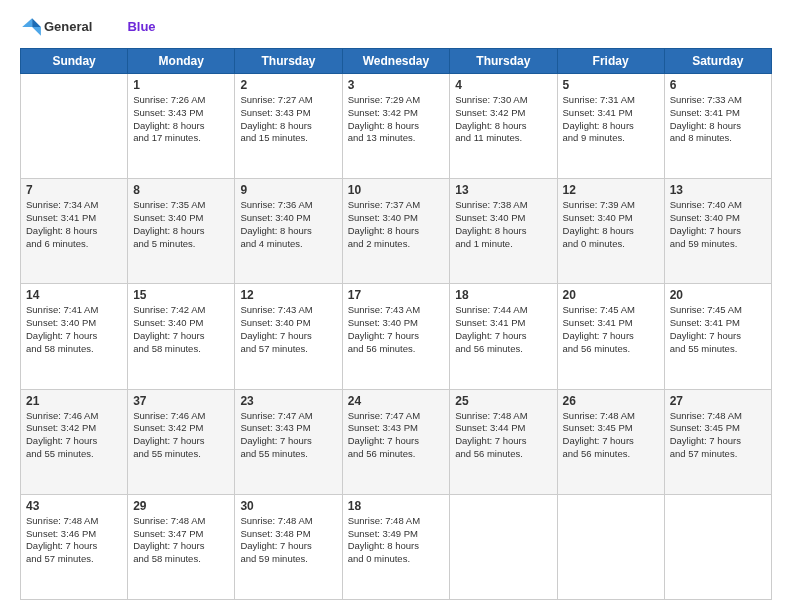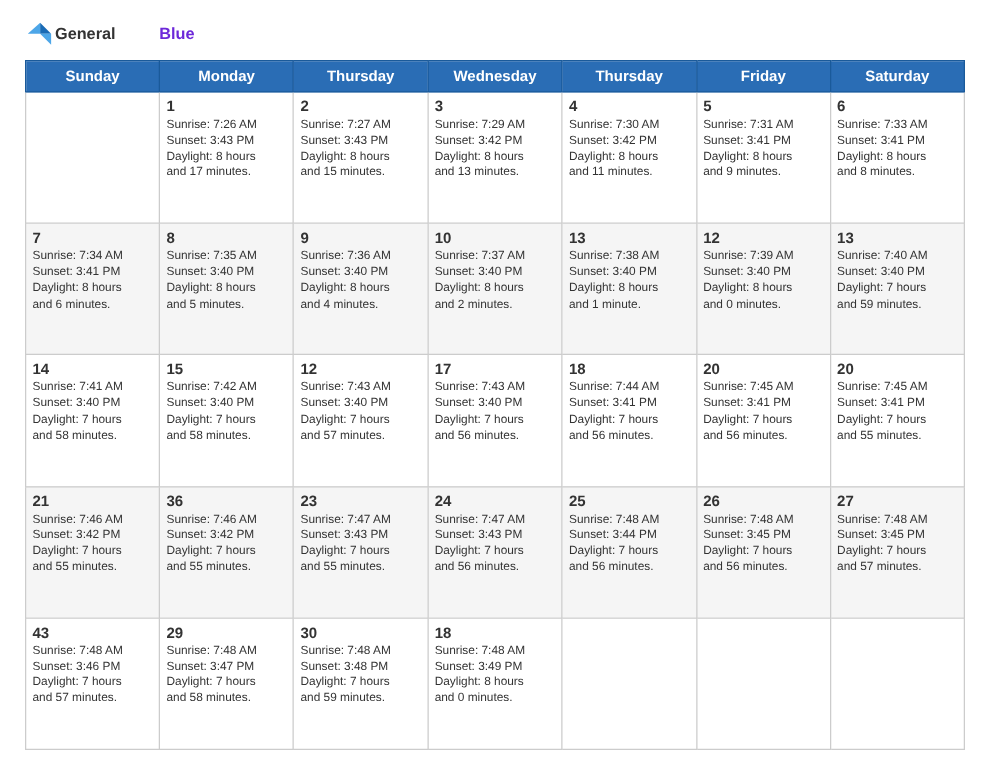--- a/index.html
+++ b/index.html
@@ -216,21 +216,21 @@
             <span class="day-num">20</span>
             <div class="day-info">Sunrise: 7:45 AM<br>Sunset: 3:41 PM<br>Daylight: 7 hours<br>and 55 minutes.</div>
           </td>
         </tr>
         <tr>
           <td>
             <span class="day-num">21</span>
             <div class="day-info">Sunrise: 7:46 AM<br>Sunset: 3:42 PM<br>Daylight: 7 hours<br>and 55 minutes.</div>
           </td>
           <td>
-            <span class="day-num">36</span>
+            <span class="day-num">37</span>
             <div class="day-info">Sunrise: 7:46 AM<br>Sunset: 3:42 PM<br>Daylight: 7 hours<br>and 55 minutes.</div>
           </td>
           <td>
             <span class="day-num">23</span>
             <div class="day-info">Sunrise: 7:47 AM<br>Sunset: 3:43 PM<br>Daylight: 7 hours<br>and 55 minutes.</div>
           </td>
           <td>
             <span class="day-num">24</span>
             <div class="day-info">Sunrise: 7:47 AM<br>Sunset: 3:43 PM<br>Daylight: 7 hours<br>and 56 minutes.</div>
           </td>

